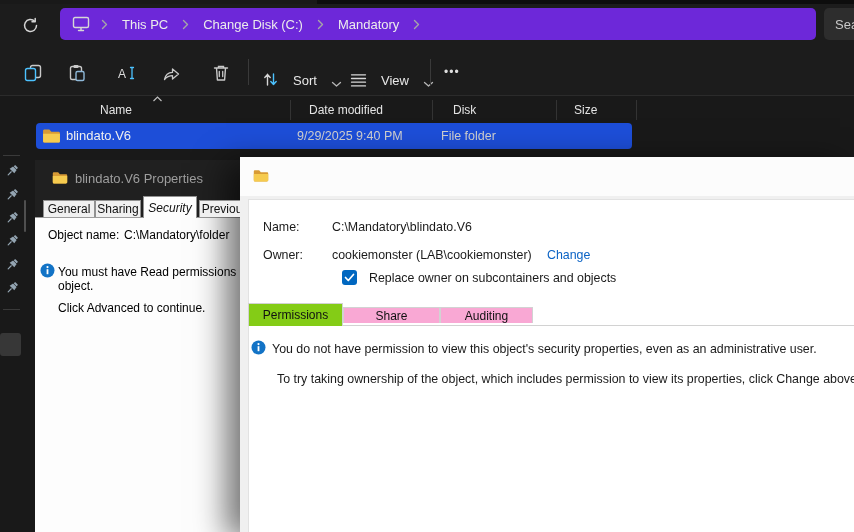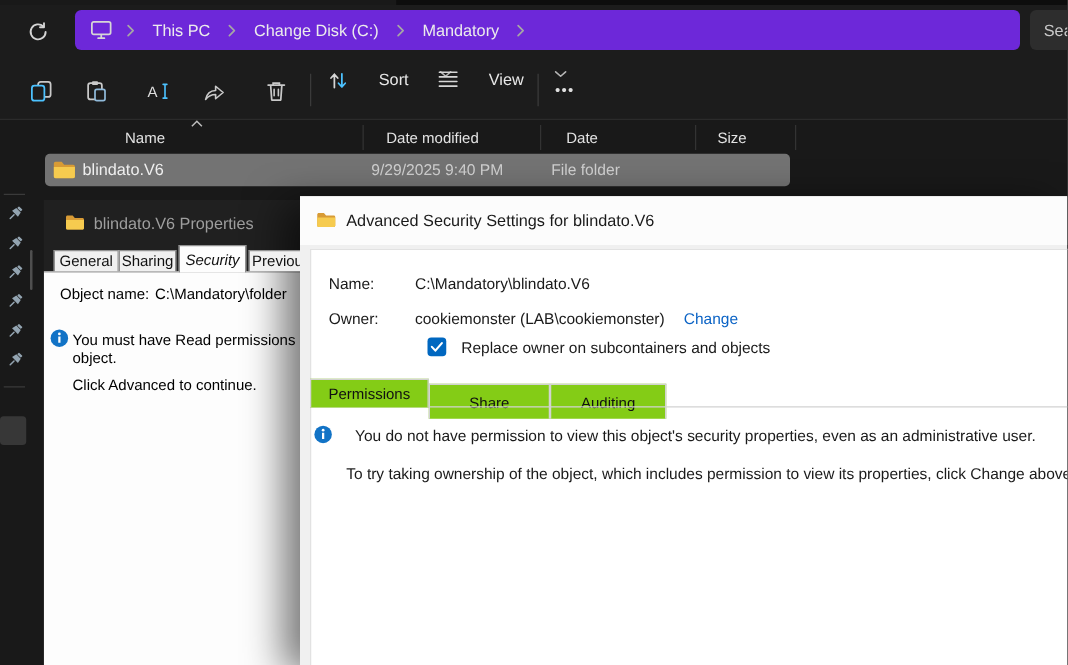--- a/index.html
+++ b/index.html
@@ -18,32 +18,32 @@
               display:flex;align-items:center;padding:0 12px;box-sizing:border-box;}
   .crumb{color:#ececec;font-size:13px;padding:0 3px;white-space:nowrap;}
   .bc-sep{margin:0 10px;display:flex;align-items:center;}
   .searchbox{left:824px;top:4px;width:72px;height:32px;background:#2d2d2d;border-radius:5px;
              color:#c9c9c9;font-size:13px;display:flex;align-items:center;padding-left:11px;box-sizing:border-box;}
 
   
   .toolbar{left:0;top:48px;width:854px;height:48px;background:#1c1c1c;border-bottom:1px solid #2b2b2b;box-sizing:border-box;}
   .tbtn{position:absolute;top:10px;width:30px;height:30px;display:flex;align-items:center;justify-content:center;border-radius:4px;}
   .tdivider{position:absolute;top:11px;width:1px;height:26px;background:#3a3a3a;}
-  .tgroup{position:absolute;top:8px;height:32px;display:flex;align-items:flex-start;gap:24px;padding:0 6px;border-radius:4px;}
+  .tgroup{position:absolute;top:8px;height:32px;display:flex;align-items:flex-end;gap:14px;padding:0 6px;border-radius:4px;}
   .tlabel{color:#e8e8e8;font-size:13px;}
   .morebtn{position:absolute;left:436px;top:8px;height:32px;display:flex;align-items:center;padding:0 8px;
            color:#dedede;font-size:12px;letter-spacing:1px;border-radius:4px;}
 
   
   .colhead{position:absolute;font-size:12px;color:#e3e3e3;white-space:nowrap;margin-left:12px;}
   .hdiv{position:absolute;width:1px;height:20px;background:#333;top:100px;}
   .sort-caret{left:152px;top:96px;}
 
   
-  .filerow{left:36px;top:123px;width:596px;height:26px;background:#737373;border-radius:4px;}
+  .filerow{left:36px;top:123px;width:596px;height:26px;background:#1d4ed8;border-radius:4px;}
   .filerow .cell{position:absolute;top:6px;font-size:12.5px;color:#cfcfcf;white-space:nowrap;}
   .filerow .name{left:30px;color:#efefef;font-size:13px;top:5px;}
   .filerow .ficon{position:absolute;left:6px;top:5px;}
 
   
   .rail-sep{left:3px;width:17px;height:1px;background:#3a3a3a;}
   .pin{position:absolute;left:5px;width:14px;height:14px;}
   .rail-selected{left:0;top:333px;width:21px;height:23px;background:#373737;border-radius:3px;}
   .rail-thumb{left:24px;top:200px;width:2px;height:32px;background:#4f4f4f;border-radius:2px;}
 
@@ -58,21 +58,21 @@
 
   
   .adv-dialog{left:240px;top:157px;width:614px;height:375px;background:#f0f0f0;box-shadow:-14px 6px 30px rgba(0,0,0,.55);}
   .adv-titlebar{position:absolute;left:0;top:0;width:614px;height:39px;background:#fcfcfc;}
   .adv-title{position:absolute;left:37px;top:12px;font-size:13px;color:#1a1a1a;white-space:nowrap;}
   .adv-panel{position:absolute;left:8px;top:42px;width:620px;height:350px;background:#fff;border:1px solid #e2e2e2;box-sizing:border-box;}
   .atext{position:absolute;font-size:12.4px;color:#1a1a1a;white-space:nowrap;}
   .alink{position:absolute;font-size:12.4px;color:#0b63c5;white-space:nowrap;}
   .acheckbox{position:absolute;left:102px;top:113px;width:15px;height:15px;background:#0067c0;border-radius:3px;
              display:flex;align-items:center;justify-content:center;}
-  .atab{position:absolute;top:150px;height:28px;background:#84cc16;border:1px solid #d2d2d2;border-bottom:none;
+  .atab{position:absolute;top:150px;height:16px;background:#f9a8d4;border:1px solid #d2d2d2;border-bottom:none;
         font-size:12px;color:#111;display:flex;align-items:center;justify-content:center;box-sizing:border-box;z-index:1;white-space:nowrap;}
   .atab.sel{top:146px;height:23px;background:#84cc16;z-index:3;}
   .atab-baseline{position:absolute;left:8px;top:168px;width:618px;height:1px;background:#d2d2d2;z-index:2;}
 </style>
 </head>
 <body>
 
 <div class="root">
 
   <div class="abs tab-remnant"></div>
@@ -201,21 +201,21 @@
     <div class="morebtn">•••</div>
   </div>
 
   <span class="abs sort-caret">
     <svg width="11" height="6" viewBox="0 0 11 6">
         <path d="M1.5 5L5.5 1l4 4" stroke="#bdbdbd" stroke-width="1.2" fill="none"></path>
       </svg>
   </span>
   <span class="colhead" style="left:88px;top:103px;">Name</span>
   <span class="colhead" style="left:297px;top:103px;">Date modified</span>
-  <span class="colhead" style="left:441px;top:103px;">Date</span>
+  <span class="colhead" style="left:441px;top:103px;">Disk</span>
   <span class="colhead" style="left:562px;top:103px;">Size</span>
   <span class="hdiv" style="left:290px;"></span>
   <span class="hdiv" style="left:432px;"></span>
   <span class="hdiv" style="left:556px;"></span>
   <span class="hdiv" style="left:636px;"></span>
 
   <div class="abs filerow">
     <span class="ficon">
       <svg width="19" height="15" viewBox="0 0 20 16">
           <path d="M1 3c0-.8.7-1.5 1.5-1.5h5.2L9.8 4h7.7c.8 0 1.5.7 1.5 1.5V14c0 .8-.7 1.5-1.5 1.5h-15A1.5 1.5 0 0 1 1 14z" fill="#d89b35"></path>
@@ -319,21 +319,20 @@
   </div>
 
   <div class="abs adv-dialog">
     <div class="adv-titlebar">
       <span class="abs" style="left:13px;top:12px;">
         <svg width="16" height="13" viewBox="0 0 20 16">
             <path d="M1 3c0-.8.7-1.5 1.5-1.5h5.2L9.8 4h7.7c.8 0 1.5.7 1.5 1.5V14c0 .8-.7 1.5-1.5 1.5h-15A1.5 1.5 0 0 1 1 14z" fill="#d89b35"></path>
             <path d="M1 6h18v8c0 .8-.7 1.5-1.5 1.5h-15A1.5 1.5 0 0 1 1 14z" fill="#f6cb4f"></path>
           </svg>
       </span>
-      <span class="adv-title">Advanced Security Settings for blindato.V6</span>
     </div>
 
     <div class="adv-panel"></div>
 
     <span class="atext" style="left:23px;top:63px;">Name:</span>
     <span class="atext" style="left:92px;top:63px;">C:\Mandatory\blindato.V6</span>
 
     <span class="atext" style="left:23px;top:91px;">Owner:</span>
     <span class="atext" style="left:92px;top:91px;">cookiemonster (LAB\cookiemonster)</span>
     <span class="alink" style="left:307px;top:91px;">Change</span>
@@ -352,17 +351,17 @@
     <div class="atab" style="left:200px;width:93px;">Auditing</div>
     <div class="atab-baseline"></div>
 
     <span class="abs" style="left:11px;top:183px;">
       <svg width="15" height="15" viewBox="0 0 15 15">
           <circle cx="7.5" cy="7.5" r="7" fill="#1273c6"></circle>
           <circle cx="7.5" cy="4.1" r="1.1" fill="#fff"></circle>
           <rect x="6.6" y="6.2" width="1.8" height="5" fill="#fff"></rect>
         </svg>
     </span>
-    <span class="atext" style="left:44px;top:185px;text-align:center;">You do not have permission to view this object's security properties, even as an administrative user.</span>
+    <span class="atext" style="left:32px;top:185px;text-align:center;">You do not have permission to view this object's security properties, even as an administrative user.</span>
     <span class="atext" style="left:37px;top:215px;">To try taking ownership of the object, which includes permission to view its properties, click Change above.</span>
   </div>
 
 </div>
 
 </body></html>

